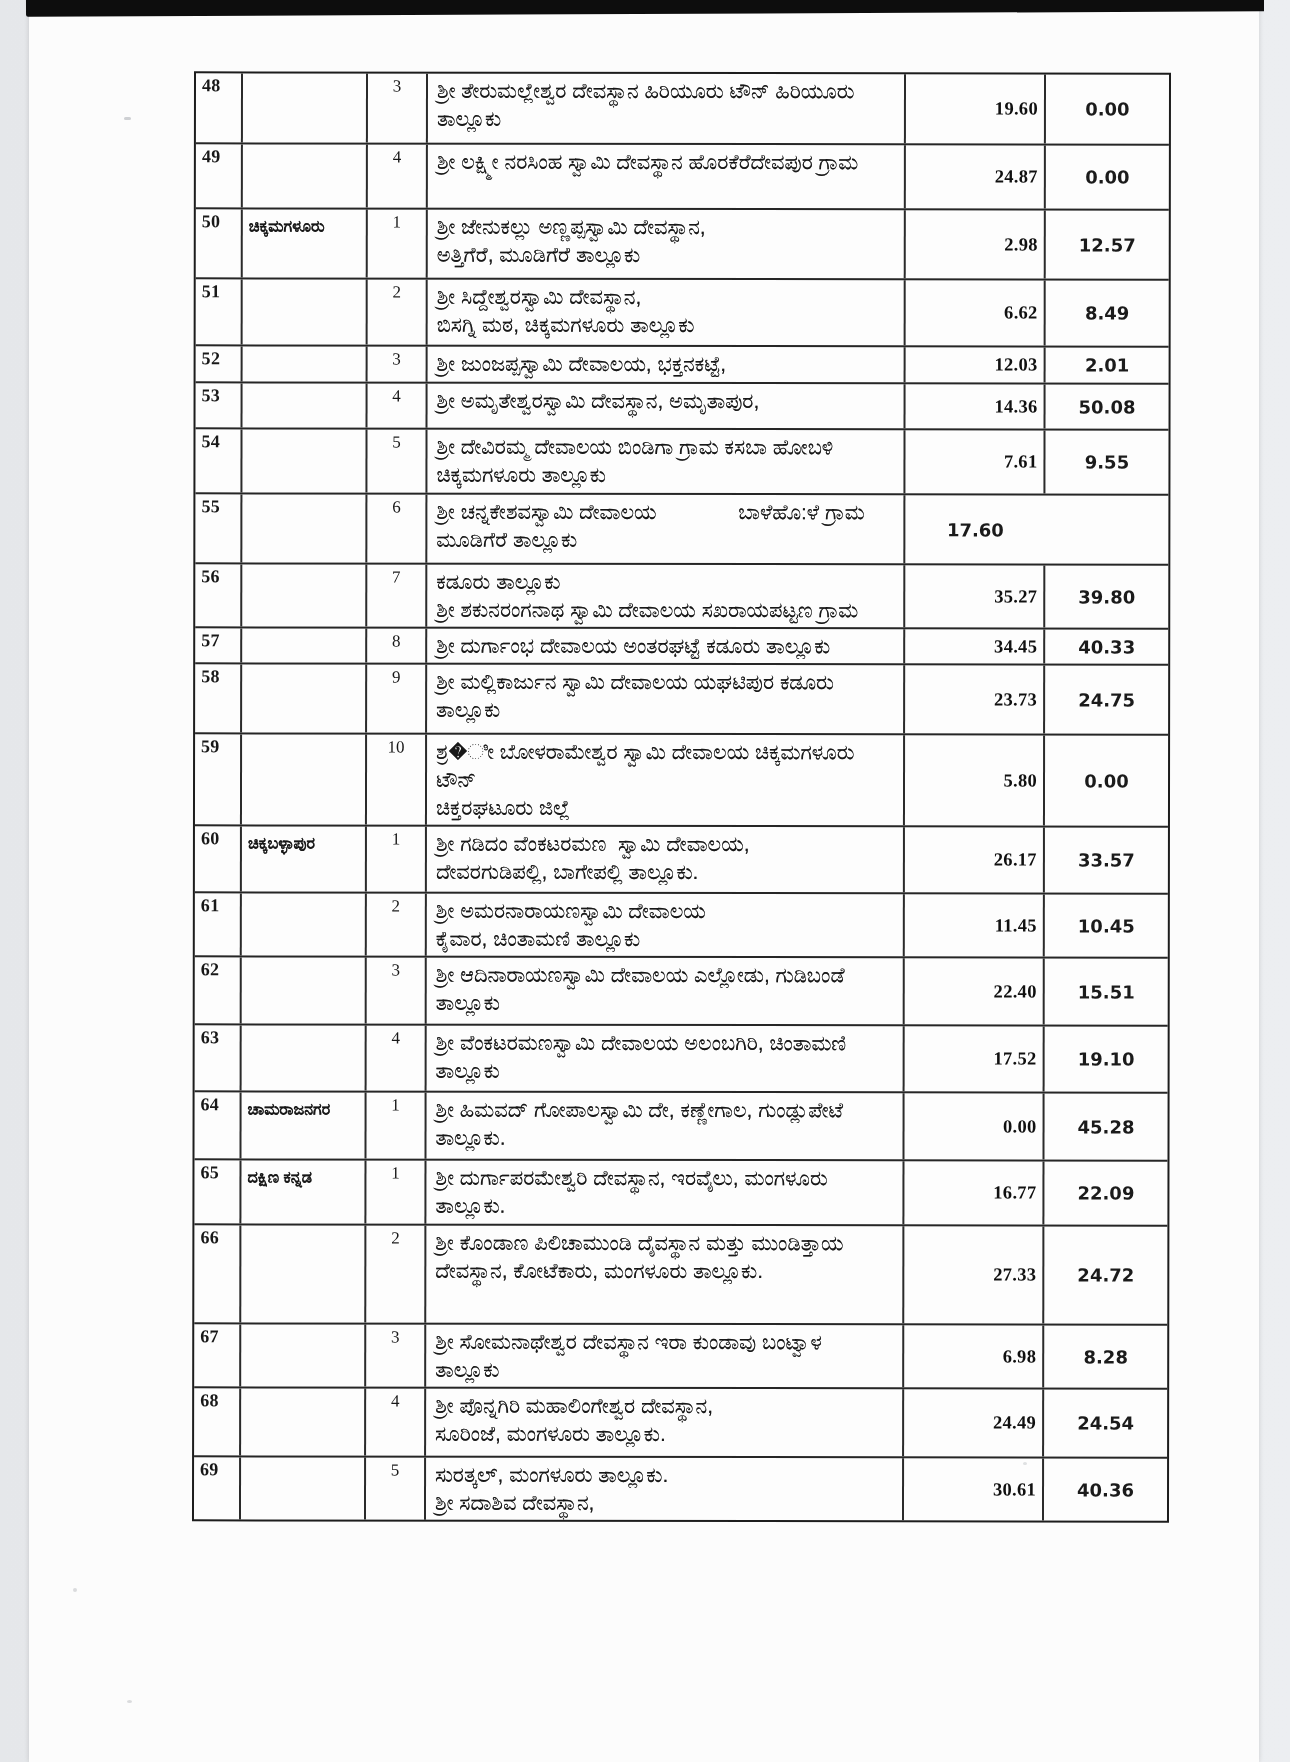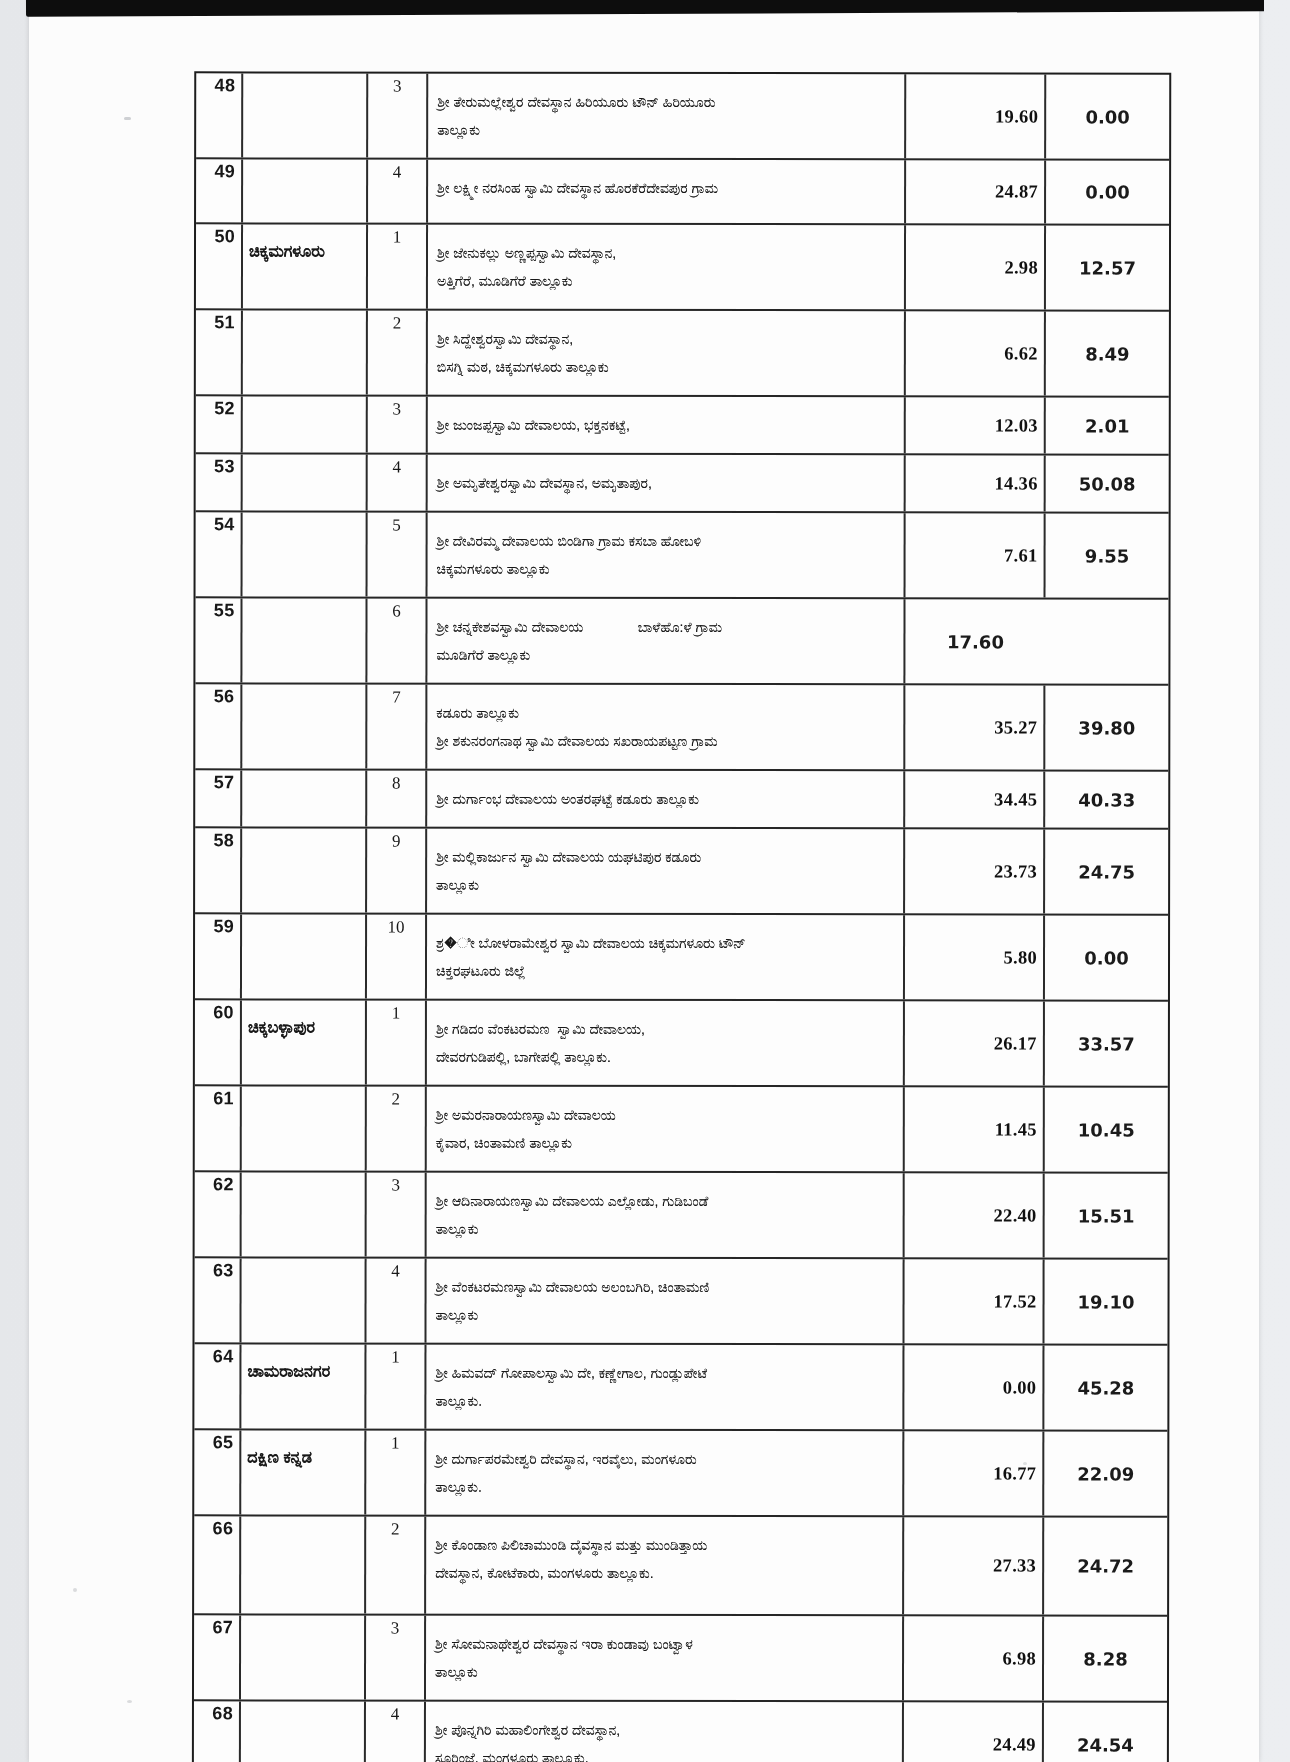--- a/index.html
+++ b/index.html
@@ -27,33 +27,33 @@
     display:grid;grid-template-columns:47px 125px 60px 478px 140px auto;
     border-bottom:2.5px solid #262626;box-sizing:border-box;
   }
   .row:last-child{border-bottom:none;}
   .cell{
     border-right:2px solid #2a2a2a;padding:3px 6px;box-sizing:border-box;
     position:relative;color:#181818;
   }
   .cell:last-child{border-right:none;}
   .c-sl{
-    font-family:Liberation Sans, sans-serif;font-weight:700;font-size:18px;
-    text-align:right;padding-top:2px;letter-spacing:.3px;
+    font-family:Liberation Serif, serif;font-weight:700;font-size:18px;
+    text-align:left;padding-top:2px;letter-spacing:.3px;
   }
   .c-district{
     font-size:16px;font-weight:600;line-height:25px;line-break:anywhere;
-    word-break:break-word;padding-top:14px;text-shadow:0 0 .5px rgba(25,25,25,.6);
+    word-break:break-word;padding-top:4px;text-shadow:0 0 .5px rgba(25,25,25,.6);
   }
   .c-sub{
     font-family:"Liberation Serif",serif;font-size:17px;text-align:center;
     padding-top:3px;
   }
   .c-name{
-    font-size:14px;line-height:28px;padding:14px 9px;
+    font-size:21px;line-height:28px;padding:3px 9px;
     text-shadow:0 0 .5px rgba(25,25,25,.6);
   }
   .name-line{white-space:pre-wrap;}
   .c-v1{
     display:flex;align-items:center;justify-content:flex-end;
     font-family:"Liberation Serif",serif;font-size:18.5px;font-weight:600;
     letter-spacing:.3px;color:#101010;
   }
   .c-v2{
     display:flex;align-items:center;justify-content:center;

